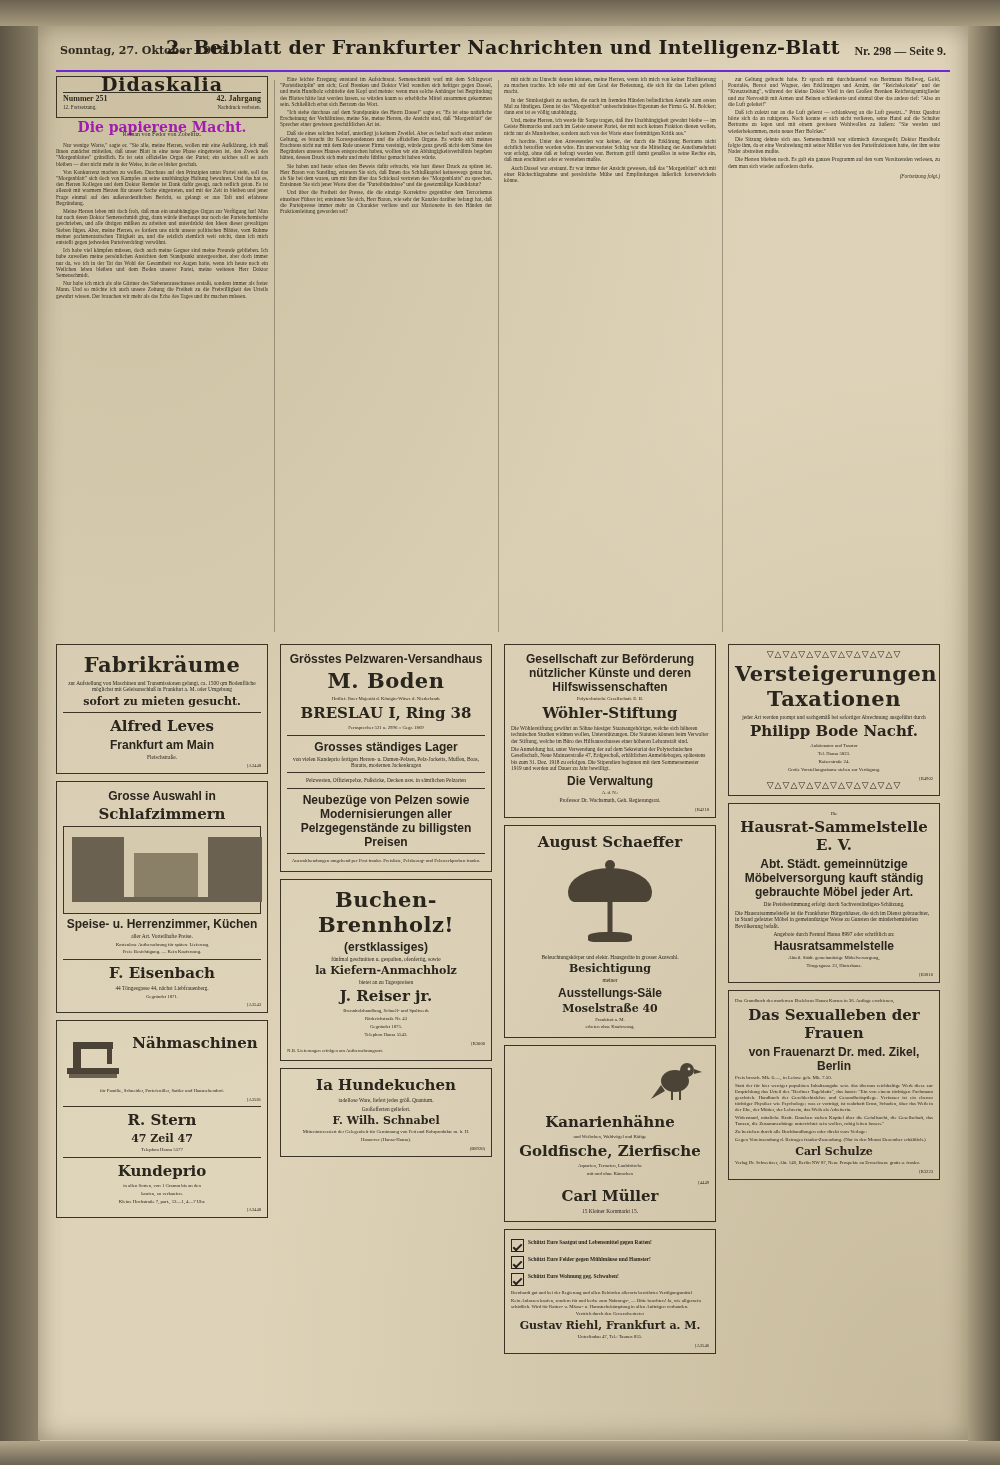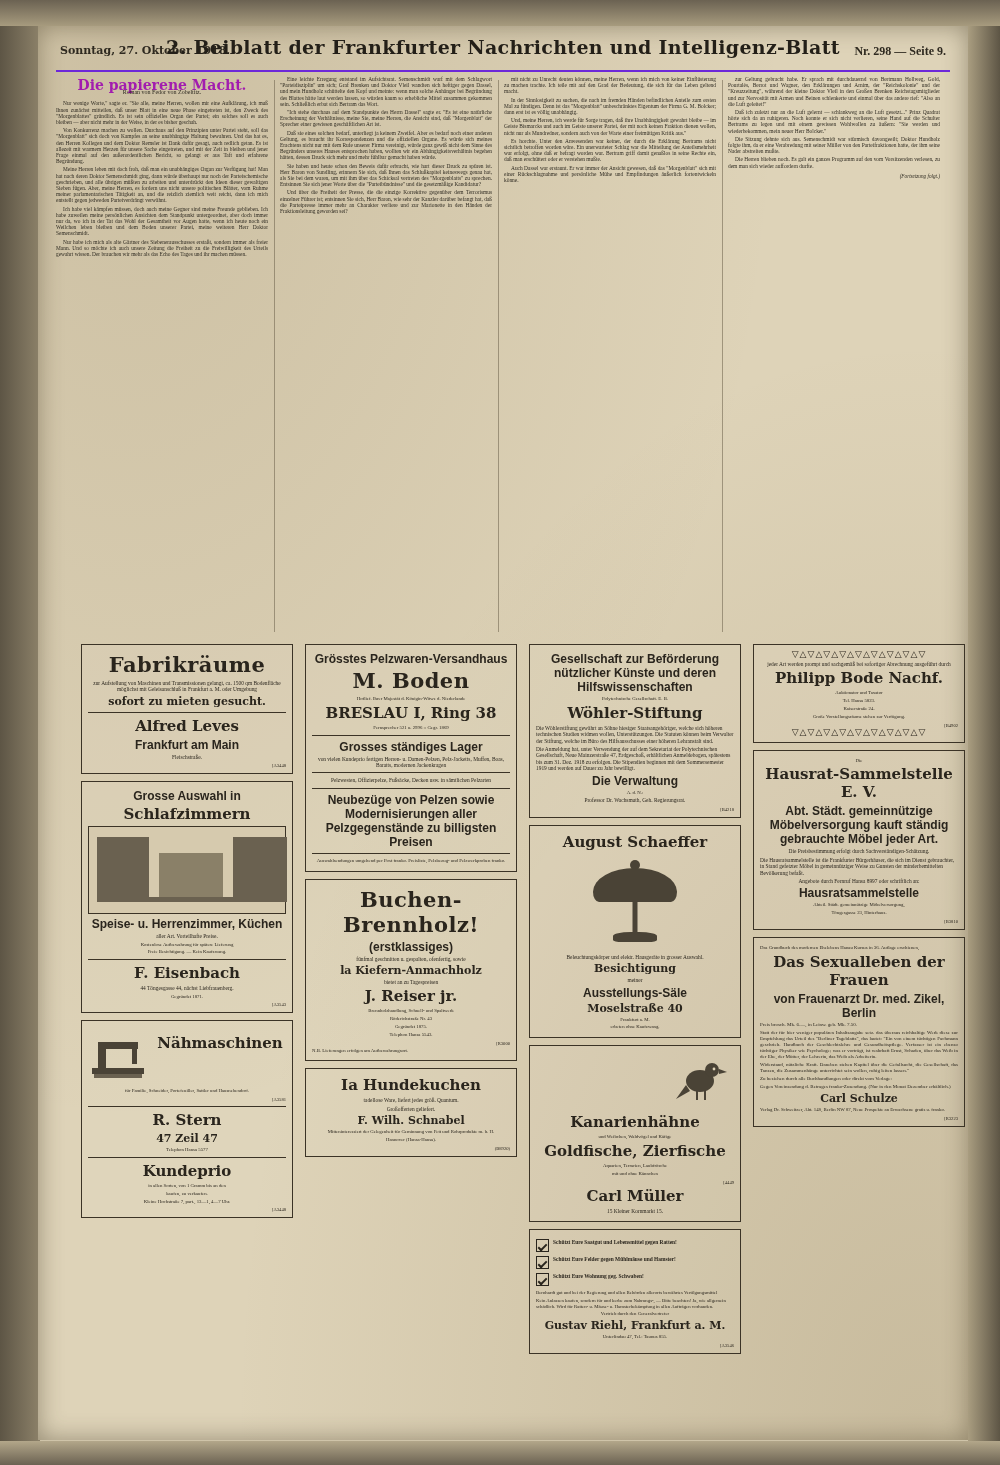--- a/index.html
+++ b/index.html
@@ -40,21 +40,21 @@
   .didaskalia{font-family:"DejaVu Serif",serif;font-weight:bold;font-size:19px;letter-spacing:1px;color:#241f18;}
   .dk-row{display:flex;justify-content:space-between;font-size:8px;font-weight:bold;margin-top:5px;border-top:1px solid #3b3326;padding-top:3px;}
   .dk-sub{display:flex;justify-content:space-between;font-size:5.2px;margin-top:2px;}
   .feuilleton-title{font-family:"DejaVu Serif",serif;font-weight:bold;font-size:14px;text-align:center;margin:6px 0 1px;color:#a21caf;}
   .feuilleton-sub{font-size:6px;text-align:center;margin-bottom:5px;}
   .p{margin:0 0 2px;text-indent:7px;}
   .cont{text-align:right;font-style:italic;font-size:5.2px;margin-top:4px;}
 
   
   .ads{position:absolute;left:18px;top:618px;width:894px;height:790px;}
-  .adcol{position:absolute;top:0;width:212px;margin-left:25px;}
+  .adcol{position:absolute;top:0;width:212px;}
   .a1{left:0;}.a2{left:224px;}.a3{left:448px;}.a4{left:672px;}
   .ad{border:1px solid #3b3326;margin-bottom:7px;padding:5px 6px;background:rgba(255,255,255,.05);text-align:center;color:#2a251d;}
   .ad h1{font-family:"DejaVu Serif",serif;font-size:21px;margin:2px 0 3px;font-weight:bold;letter-spacing:.5px;}
   .ad h2{font-family:"DejaVu Serif",serif;font-size:15px;margin:2px 0 3px;font-weight:bold;}
   .ad h3{font-family:"DejaVu Serif",serif;font-size:11px;margin:2px 0 2px;font-weight:bold;}
   .ad h4{font-family:"Liberation Sans",sans-serif;font-size:12px;margin:2px 0;font-weight:bold;}
   .ad p{font-size:5.4px;line-height:6.4px;margin:2px 0;}
   .ad .tiny{font-size:4.8px;line-height:5.8px;}
   .ad .code{font-size:4.6px;text-align:right;display:block;margin-top:3px;}
   .rule{height:1px;background:#3b3326;margin:4px 0;}
@@ -93,20 +93,31 @@
       <div class="mast-title">2. Beiblatt der Frankfurter Nachrichten und Intelligenz-Blatt</div>
       <div class="mast-no">Nr. 298 — Seite 9.</div>
     </div>
 
     <div class="cols">
       <div class="vrule" style="left:218px"></div>
       <div class="vrule" style="left:442px"></div>
       <div class="vrule" style="left:666px"></div>
 
       <div class="col c1">
+        <div class="masthead-box">
+          <div class="didaskalia">Didaskalia</div>
+          <div class="dk-row">
+            <span>Nummer 251</span>
+            <span>42. Jahrgang</span>
+          </div>
+          <div class="dk-sub">
+            <span>12. Fortsetzung.</span>
+            <span>Nachdruck verboten.</span>
+          </div>
+        </div>
         <div class="feuilleton-title">Die papierene Macht.</div>
         <div class="feuilleton-sub">Roman von Fedor von Zobeltitz.</div>
         <p class="p">Nur wenige Worte," sagte er. "Sie alle, meine Herren, wollen mir eine Aufklärung, ich muß Ihnen zunächst mitteilen, daß unser Blatt in eine neue Phase eingetreten ist, den Zweck des "Morgenblattes" gründlich. Es ist sein offizielles Organ der Partei; ein solches soll es auch bleiben — aber nicht mehr in der Weise, in der es bisher geschah.</p>
         <p class="p">Von Konkurrenz machen zu wollen. Durchaus auf den Prinzipien unter Partei steht, soll das "Morgenblatt" sich doch von Kampfes an seine unabhängige Haltung bewahren. Und das hat es, den Herren Kollegen und dem Doktor Remsler ist Dank dafür gesagt, auch redlich getan. Es ist allezeit mit warmem Herzen für unsere Sache eingetreten, und mit der Zeit in bleiben und jener Frage einmal auf den außerordentlichen Bericht, so gelangt er aus Taft und erfahrene Begründung.</p>
         <p class="p">Meine Herren leben mit doch froh, daß man ein unabhängiges Organ zur Verfügung hat! Man hat nach deren Doktor Semenschmidt ging, dann würde überhaupt nur noch der Parteischemische geschrieben, und alle übrigen müßten zu arbeiten und unterdrückt den Ideen dieser gewaltigen Sieben fügen. Aber, meine Herren, es fordern uns nicht unsere politischen Blätter, vom Ruhme meiner parlamentarischen Tätigkeit an, und die reizlich ziemlich weit reicht, dann ich mich entstellt gegen jedweden Parteiverdrängt verwähnt.</p>
         <p class="p">Ich habe viel kämpfen müssen, doch auch meine Gegner sind meine Freunde geblieben. Ich habe zuweilen meine persönlichen Ansichten dem Standpunkt untergeordnet, aber doch immer nur da, wo ich in der Tat das Wohl der Gesamtheit vor Augen hatte, wenn ich heute noch ein Weilchen leben bleiben und dem Boden unserer Partei, meine weiteren Herr Doktor Semenschmidt.</p>
         <p class="p">Nur habe ich mich als alte Gärtner des Siebenerausschusses erstaßt, sondern immer als freier Mann. Und so möchte ich auch unsere Zeitung die Freiheit zu die Freiwilligkeit des Urteils gewahrt wissen. Der brauchen wir mehr als das Echo des Tages und ihr machen müssen.</p>
       </div>
 
       <div class="col c2">
@@ -309,20 +320,21 @@
           <p class="tiny">Vertrieb durch den Generalvertreter</p>
           <h3>Gustav Riehl, Frankfurt a. M.</h3>
           <p class="tiny">Unterlindau 47, Tel.: Taunus 855.</p>
           <span class="code">[A3546</span>
         </div>
       </div>
 
       <div class="adcol a4">
         <div class="ad">
           <div class="zigzag">▽△▽△▽△▽△▽△▽△▽△▽△▽</div>
+          <h1>Versteigerungen Taxationen</h1>
           <p>jeder Art werden prompt und sachgemäß bei sofortiger Abrechnung ausgeführt durch</p>
           <h2>Philipp Bode Nachf.</h2>
           <p class="tiny">Auktionator und Taxator</p>
           <p class="tiny">Tel. Hansa 5823.</p>
           <p class="tiny">Kaiserstraße 24.</p>
           <p class="tiny">Große Vorstellungsräume stehen zur Verfügung.</p>
           <span class="code">[B4902</span>
           <div class="zigzag">▽△▽△▽△▽△▽△▽△▽△▽△▽</div>
         </div>
 

